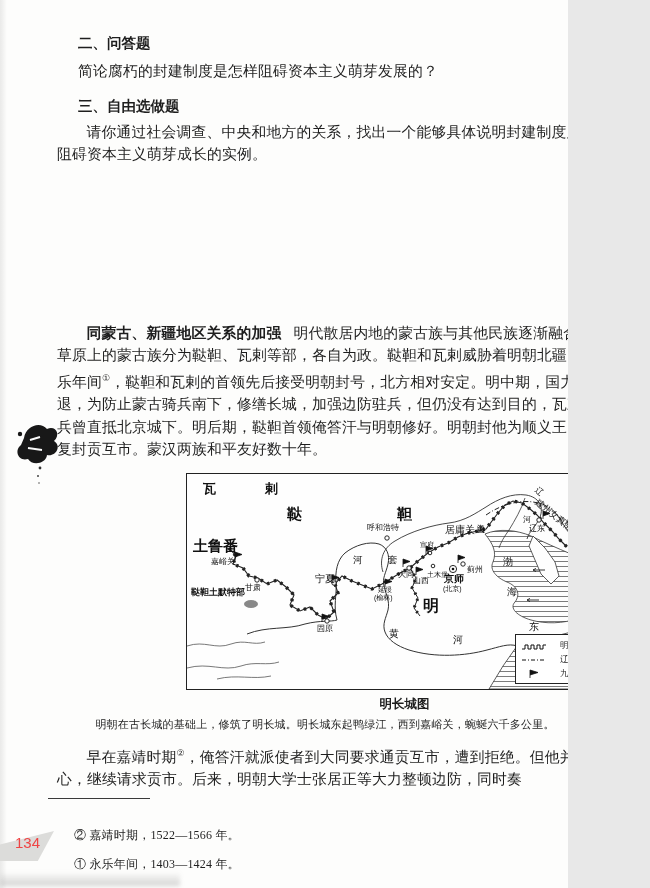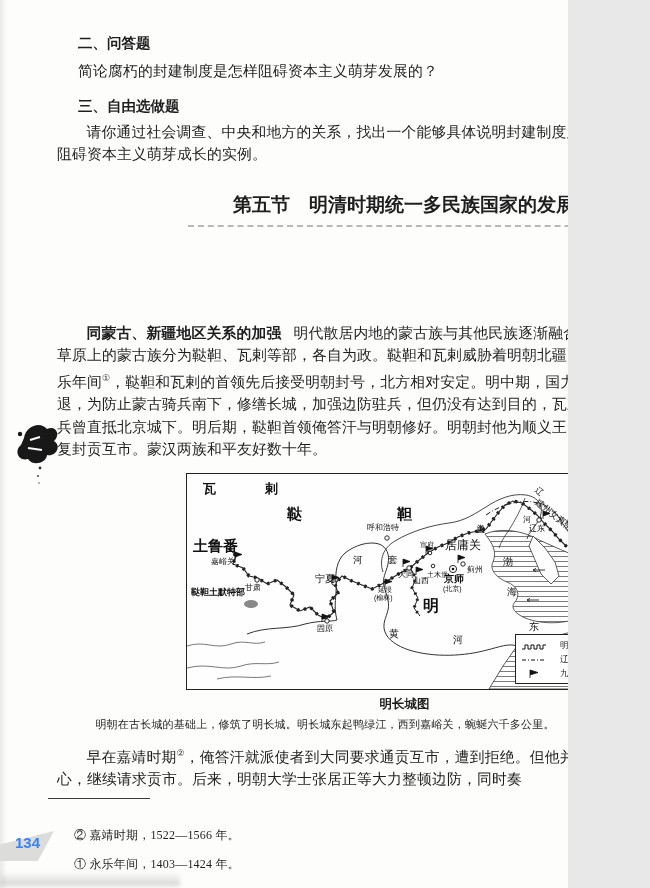--- a/index.html
+++ b/index.html
@@ -29,22 +29,22 @@
     border:1px solid #222;background:#fff;padding:4px 4px 2px 5px;box-sizing:border-box;
   }
   .lg-row{display:flex;align-items:center;gap:13px;height:14px;}
   .lg-label{font-size:8.5px;font-family:"Liberation Sans","DejaVu Sans",sans-serif;}
   #fig-title{font-size:12.5px;font-weight:bold;text-align:center;
     font-family:"Liberation Sans","DejaVu Sans",sans-serif;}
   #fig-caption{font-size:11px;text-align:center;letter-spacing:.2px;}
   
   #foot-rule{border-top:1.6px solid #3a3a3a;}
   .fn{font-size:12px;letter-spacing:.2px;}
-  #page-number{font-size:15px;font-weight:bold;
-    font-family:"Liberation Sans","DejaVu Sans",sans-serif;color:#3b82f6;}
+  #page-number{font-size:15px;font-weight:normal;
+    font-family:"Liberation Sans","DejaVu Sans",sans-serif;color:#ef4444;}
   #corner-wedge{
     width:54px;height:30px;background:#dcdcda;
     clip-path:polygon(0 45%,100% 0,70% 100%,0 100%);
   }
   #edge-left{width:7px;height:888px;left:0;top:0;
     background:linear-gradient(to right,rgba(0,0,0,.08),rgba(0,0,0,0));}
   #smudge{left:0;top:872px;width:180px;height:14px;
     background:linear-gradient(to bottom,rgba(0,0,0,0),rgba(90,90,90,.25));
     filter:blur(2px);}
 </style>
@@ -54,21 +54,20 @@
 <div id="page">
 
   <div id="edge-left" class="abs"></div>
   <div id="smudge" class="abs"></div>
 
   <div class="abs h-ex" style="left:78px;top:34px;">二、问答题</div>
   <div class="abs body-t" style="left:78px;top:60px;width:530px;">简论腐朽的封建制度是怎样阻碍资本主义萌芽发展的？</div>
   <div class="abs h-ex" style="left:78px;top:97px;">三、自由选做题</div>
   <div class="abs body-t indent" style="left:57px;top:121px;width:548px;">请你通过社会调查、中央和地方的关系，找出一个能够具体说明封建制度严重阻碍资本主义萌芽成长的实例。</div>
 
-  <div id="sec-title" class="abs" style="left:188px;top:192px;width:432px;">第五节　明清时期统一多民族国家的发展</div>
 
 
   <div class="abs body-t indent" style="left:57px;top:322px;width:548px;"><span class="lead-bold">同蒙古、新疆地区关系的加强</span><span>明代散居内地的蒙古族与其他民族逐渐融合。草原上的蒙古族分为鞑靼、瓦剌等部，各自为政。鞑靼和瓦剌威胁着明朝北疆。永乐年间</span><span class="sup">①</span><span>，鞑靼和瓦剌的首领先后接受明朝封号，北方相对安定。明中期，国力衰退，为防止蒙古骑兵南下，修缮长城，加强边防驻兵，但仍没有达到目的，瓦剌骑兵曾直抵北京城下。明后期，鞑靼首领俺答汗与明朝修好。明朝封他为顺义王，恢复封贡互市。蒙汉两族和平友好数十年。</span></div>
 
   <svg class="abs" style="left:10px;top:416px;" width="56" height="70" viewBox="0 0 56 70">
     <path d="M14,22 C16,10 30,5 37,13 C46,9 51,19 44,25 C52,30 46,41 37,39 C36,48 22,50 18,43 C8,46 4,34 11,29 Z" fill="#181818"></path>
     <path d="M20,24 l10,-3 M18,32 l14,2" stroke="#fbfbfb" stroke-width="2" fill="none"></path>
     <circle cx="10" cy="18" r="2.2" fill="#181818"></circle>
     <circle cx="30" cy="52" r="1.4" fill="#333"></circle>
     <circle cx="28" cy="60" r="1" fill="#444"></circle>
@@ -161,21 +160,21 @@
     <span class="ml" style="left:58px;top:110px;font-size:8px;">甘肃</span>
     <span class="ml" style="left:4px;top:114px;font-size:9px;font-weight:bold;">鞑靼土默特部</span>
     <span class="ml" style="left:128px;top:100px;font-size:10px;">宁夏</span>
     <span class="ml" style="left:191px;top:112px;font-size:7px;">延绥</span>
     <span class="ml" style="left:187px;top:120px;font-size:7px;">(榆林)</span>
     <span class="ml" style="left:226px;top:103px;font-size:8px;">山西</span>
     <span class="ml" style="left:130px;top:151px;font-size:8px;">固原</span>
     <span class="ml" style="left:211px;top:97px;font-size:8px;">大同</span>
     <span class="ml" style="left:240px;top:97px;font-size:7px;">土木堡</span>
     <span class="ml" style="left:233px;top:67px;font-size:7px;">宣府</span>
-    <span class="ml" style="left:258px;top:65px;font-size:12px;">居庸关</span>
+    <span class="ml" style="left:258px;top:51px;font-size:10px;">居庸关</span>
     <span class="ml" style="left:257px;top:100px;font-size:10px;font-weight:bold;">京师</span>
     <span class="ml" style="left:256px;top:111px;font-size:7px;">(北京)</span>
     <span class="ml" style="left:280px;top:92px;font-size:8px;">蓟州</span>
     <span class="ml v" style="left:289px;top:44px;font-size:8px;">山海关</span>
     <span class="ml" style="left:342px;top:51px;font-size:8px;">辽东</span>
     <span class="ml" style="left:352px;top:24px;font-size:9px;transform:rotate(38deg);transform-origin:left top;">建州女真部</span>
     <span class="ml" style="left:382px;top:44px;font-size:8px;transform:rotate(52deg);transform-origin:left top;">鸭绿江</span>
     <span class="ml" style="left:348px;top:14px;font-size:8px;transform:rotate(38deg);">辽</span>
     <span class="ml" style="left:336px;top:42px;font-size:8px;">河</span>
     <span class="ml" style="left:236px;top:124px;font-size:16px;font-weight:bold;">明</span>

